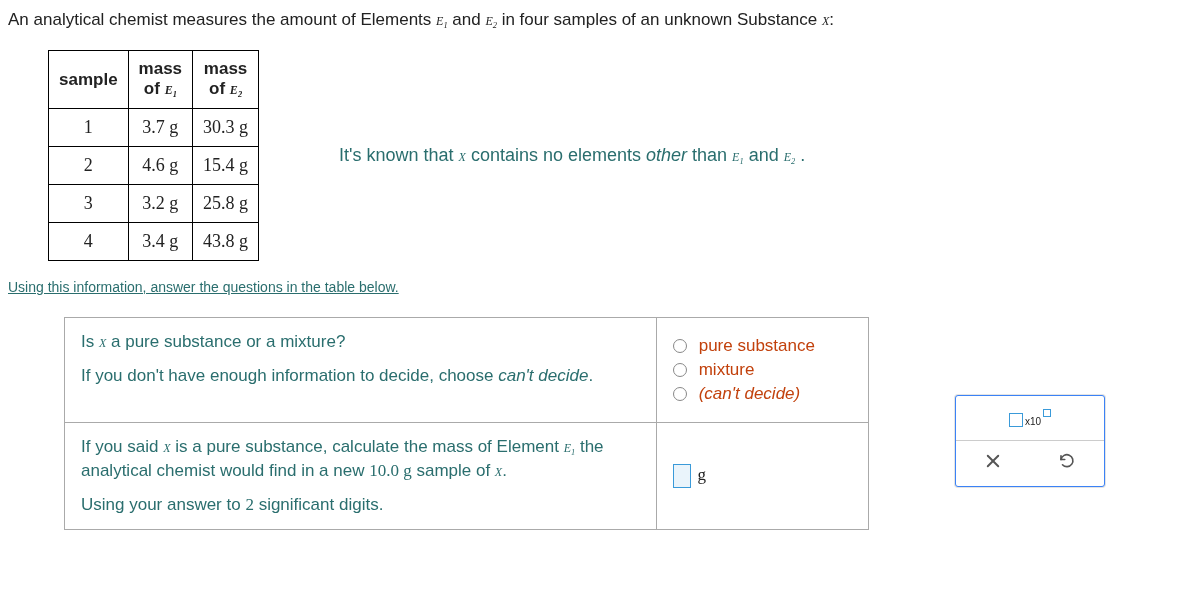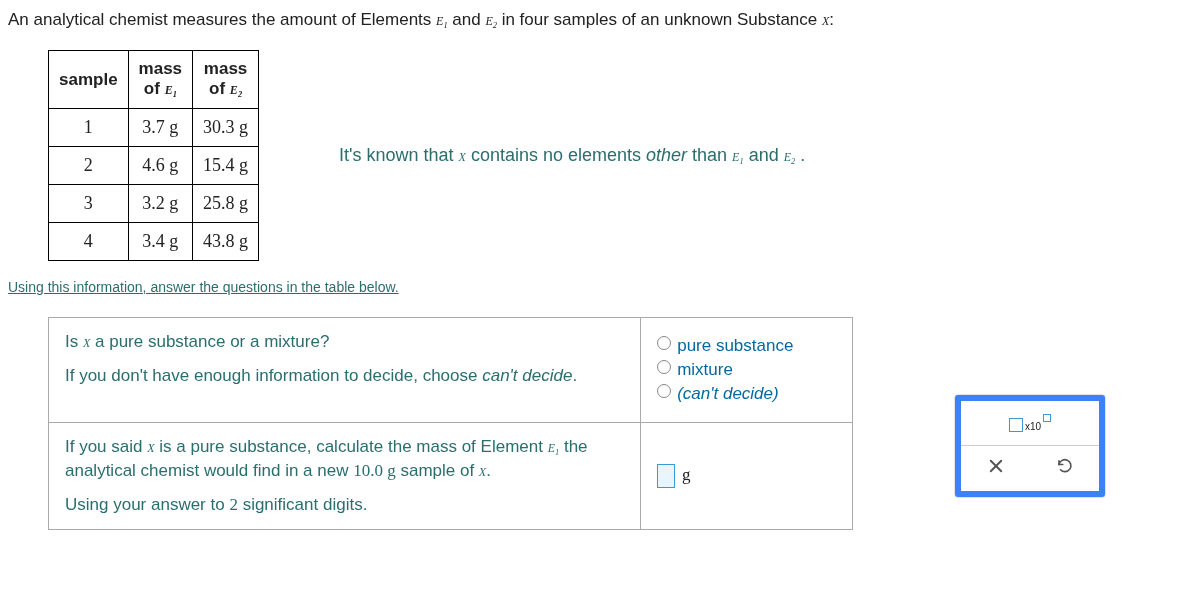--- a/index.html
+++ b/index.html
@@ -19,35 +19,35 @@
       border: 1px solid #000;
       padding: 8px 10px;
       text-align: center;
       font-size: 17px;
     }
     .data-table th { font-weight: bold; }
     .data-table td { font-family: 'Times New Roman', serif; font-size: 18px; }
     .known-text { color: #2a6e6e; font-size: 18px; }
     .known-text .italic-word { font-style: italic; }
     .instruction { margin-bottom: 22px; color: #2a6e6e; font-size: 14px; text-decoration: underline; }
-    .answer-table { border-collapse: collapse; margin-left: 40px; width: 805px; }
+    .answer-table { border-collapse: collapse; margin-left: 56px; width: 805px; }
     .answer-table td { border: 1px solid #aaa; padding: 14px 16px; vertical-align: top; font-size: 17px; }
     .answer-table td.q { width: 640px; color:#2a6e6e;}
     .answer-table td.a { width: 220px; }
-    .radio-row { display: flex; align-items: flex-start; gap: 6px; margin: 4px 0; color:#0369a1;}
+    .radio-row { display: flex; align-items: center; gap: 12px; margin: 4px 0; color:#c2410c;}
     .radio { width: 14px; height: 14px; border: 1.5px solid #888; border-radius: 50%; display:inline-block; flex-shrink:0;}
     .input-box {
       display: inline-block; width: 18px; height: 24px;
       border: 1px solid #3a9ad9; background: #eaf4fb;
       vertical-align: middle;
     }
     .side-panel {
       position: absolute; left: 955px; top: 395px;
       width: 150px;
-      border: 6px solid #3b82f6; border-radius: 3px;
+      border: 1px solid #3b82f6; border-radius: 3px;
       background: #fff;
       box-shadow: 0 0 0 1px #e4e4e4;
     }
     .side-top, .side-bot {
       height: 45px;
       display:flex; align-items:center; justify-content:center;
     }
     .side-top { border-bottom: 1px solid #ccc; }
     .side-bot { display:flex; justify-content: space-around;}
     .sci-box {

